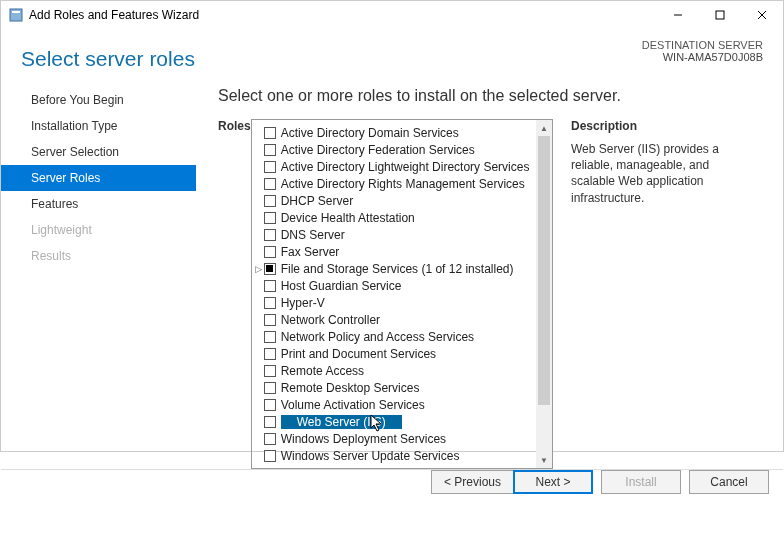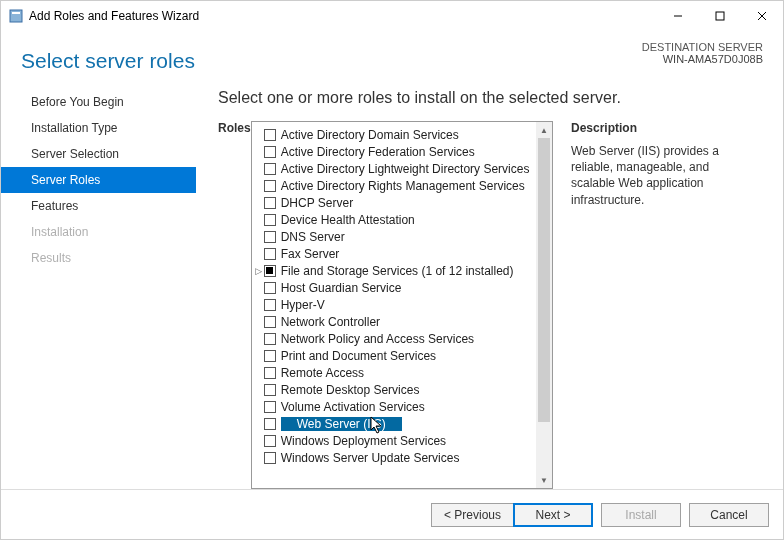--- a/index.html
+++ b/index.html
@@ -1,17 +1,17 @@
 <!DOCTYPE html>
 <html><head>
 <meta charset="utf-8">
 <style>
   * { box-sizing: border-box; margin: 0; padding: 0; font-family: "Segoe UI", Tahoma, sans-serif; }
   body { width: 784px; height: 560px; background: #fff; overflow: hidden; }
-  .window { width: 784px; height: 540px; display: flex; flex-direction: column; background: #fff; border: 1px solid #ccc; }
+  .window { width: 784px; height: 452px; display: flex; flex-direction: column; background: #fff; border: 1px solid #ccc; }
 
   .titlebar { height: 30px; display: flex; align-items: center; padding: 0 0 0 8px; background: #fff; }
   .titlebar .app-icon { width: 14px; height: 14px; margin-right: 6px; }
   .titlebar .title { font-size: 12px; color: #000; flex: 0 0 auto; }
   .titlebar .spacer { flex: 1; }
   .win-btn { width: 42px; height: 28px; display: flex; align-items: center; justify-content: center; font-size: 12px; }
 
   .content { flex: 1; display: flex; flex-direction: column; padding: 0 20px 0 0; }
 
   .header-row { display: flex; align-items: flex-start; padding: 6px 0 10px 20px; }
@@ -99,21 +99,21 @@
     </div>
 
     <div class="main">
 
       <div class="sidebar">
         <div class="step">Before You Begin</div>
         <div class="step">Installation Type</div>
         <div class="step">Server Selection</div>
         <div class="step active">Server Roles</div>
         <div class="step">Features</div>
-        <div class="step disabled">Installation</div>
+        <div class="step disabled">Lightweight</div>
         <div class="step disabled">Results</div>
       </div>
 
       <div class="center">
         <div class="instr">Select one or more roles to install on the selected server.</div>
 
         <div class="panels">
 
           <div class="roles-col">
             <div class="col-title">Roles</div>

